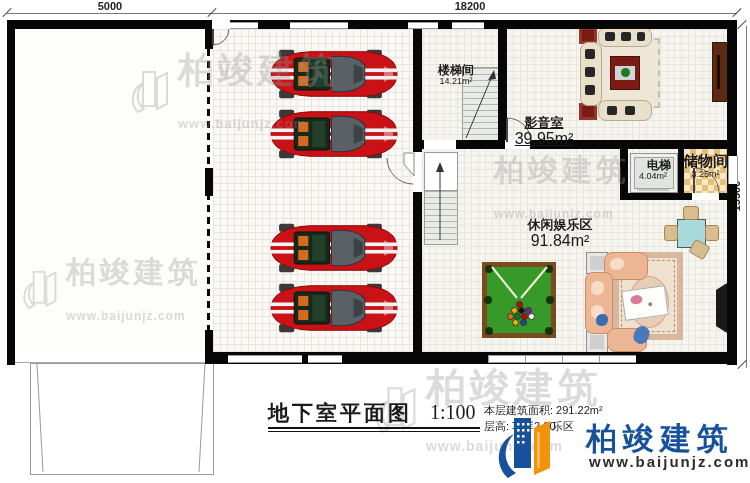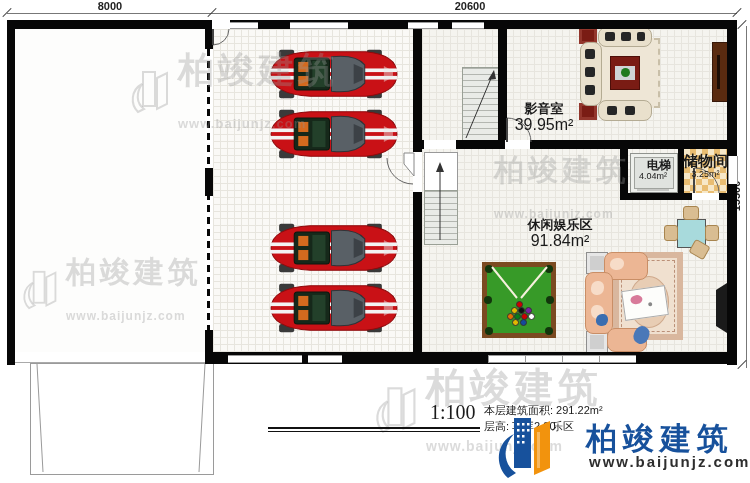--- a/index.html
+++ b/index.html
@@ -69,22 +69,22 @@
         <path d="M88,15 L97,19 L97,31 L88,35 Z" fill="#3c4146"></path>
         <path d="M118,17 L127,22 L127,28 L118,33 Z" fill="#e8e8e8" opacity="0.45"></path>
       </symbol>
     </defs>
   </svg>
 
   <div class="dimline" style="left:7px;top:13px;width:730px;height:1px;"></div>
   <div class="tick" style="left:1px;top:12px;"></div>
   <div class="tick" style="left:206px;top:12px;"></div>
   <div class="tick" style="left:731px;top:12px;"></div>
-  <div class="dimtext" style="left:65px;top:0px;width:90px;">8000</div>
-  <div class="dimtext" style="left:425px;top:0px;width:90px;">20600</div>
+  <div class="dimtext" style="left:65px;top:0px;width:90px;">5000</div>
+  <div class="dimtext" style="left:425px;top:0px;width:90px;">18200</div>
   <div class="dimline" style="left:746px;top:26px;width:1px;height:342px;"></div>
   <div class="tick" style="left:736px;top:24px;"></div>
   <div class="tick" style="left:736px;top:364px;"></div>
   <div class="dimtext" style="left:706px;top:190px;width:60px;transform:rotate(-90deg);">15500</div>
 
   <div class="floor-plain" style="left:15px;top:29px;width:190px;height:323px;"></div>
   <div class="floor-grid" style="left:213px;top:29px;width:200px;height:323px;background-color:#faf9f6;"></div>
   <div class="floor-grid" style="left:422px;top:29px;width:305px;height:323px;"></div>
 
   <div class="abs" style="left:30px;top:363px;width:182px;height:110px;border:1px solid #9a9a9a;background:#fff;z-index:2;"></div>
@@ -236,21 +236,25 @@
 
     <line x1="466" y1="138" x2="492" y2="76" stroke="#333" stroke-width="1"></line>
     <polygon points="494,70 488,80 496,79" fill="#333"></polygon>
 
     <line x1="440" y1="240" x2="440" y2="170" stroke="#333" stroke-width="1"></line>
     <polygon points="440,162 436,172 444,172" fill="#333"></polygon>
 
     <path d="M492,267 L517,298 M547,267 L521,298" stroke="#f5f0dc" stroke-width="2" fill="none"></path>
   </svg>
 
-  <div class="room-label" style="left:504px;top:102px;width:80px;">
+  <div class="room-label small" style="left:424px;top:64px;width:64px;">
+    <span class="nm" style="font-size:12px;">楼梯间</span>
+    <span class="ar">14.21m²</span>
+  </div>
+  <div class="room-label" style="left:504px;top:116px;width:80px;text-decoration:underline;">
     <span class="nm">影音室</span>
     <span class="ar">39.95m²</span>
   </div>
   <div class="room-label small" style="left:629px;top:159px;width:48px;z-index:21;">
     <span class="nm" style="font-size:12px;margin-left:12px;">电梯</span>
     <span class="ar">4.04m²</span>
   </div>
   <div class="room-label small" style="left:683px;top:153px;width:45px;z-index:21;">
     <span class="nm" style="font-size:15px;">储物间</span>
     <span class="ar">3.25m²</span>
@@ -285,20 +289,21 @@
   <div class="wm" style="left:372px;top:360px;font-size:40px;">
     <svg width="48" height="52" viewBox="0 0 44 48">
       <path d="M10,44 C2,36 3,22 14,16 C8,25 8,35 16,41 Z" fill="none" stroke="currentColor" stroke-width="2"></path>
       <rect x="15" y="4" width="12" height="34" fill="none" stroke="currentColor" stroke-width="2"></rect>
       <path d="M29,10 L39,5 L39,36 L29,41 Z" fill="none" stroke="currentColor" stroke-width="2"></path>
     </svg>
     <span><span class="wm-name">柏竣建筑</span><br>
     <span class="wm-url" style="font-size:14px;">www.baijunjz.com</span></span>
   </div>
 
+  <div class="abs title-zone" style="left:268px;top:399px;font-size:21px;font-weight:bold;letter-spacing:3px;">地下室平面图</div>
   <div class="abs title-zone" style="left:430px;top:401px;font-size:20px;font-family:'Liberation Serif',serif;">1:100</div>
   <div class="abs title-zone" style="left:268px;top:427px;width:212px;height:2px;background:#111;"></div>
   <div class="abs title-zone" style="left:268px;top:431px;width:212px;height:1px;background:#111;"></div>
   <div class="abs title-zone" style="left:484px;top:403px;font-size:11px;">本层建筑面积: 291.22m²</div>
   <div class="abs title-zone" style="left:484px;top:419px;font-size:11px;">层高: 车库2.80</div>
   <div class="abs title-zone" style="left:552px;top:419px;font-size:11px;">乐区</div>
 
   <div class="abs" style="left:492px;top:408px;z-index:60;width:256px;height:75px;">
     <svg width="62" height="70" viewBox="0 0 62 70" style="position:absolute;left:0;top:4px;">
       <path d="M16,66 C2,54 4,30 22,22 C10,35 11,52 24,61 Z" fill="var(--logo-blue,#17519c)"></path>

